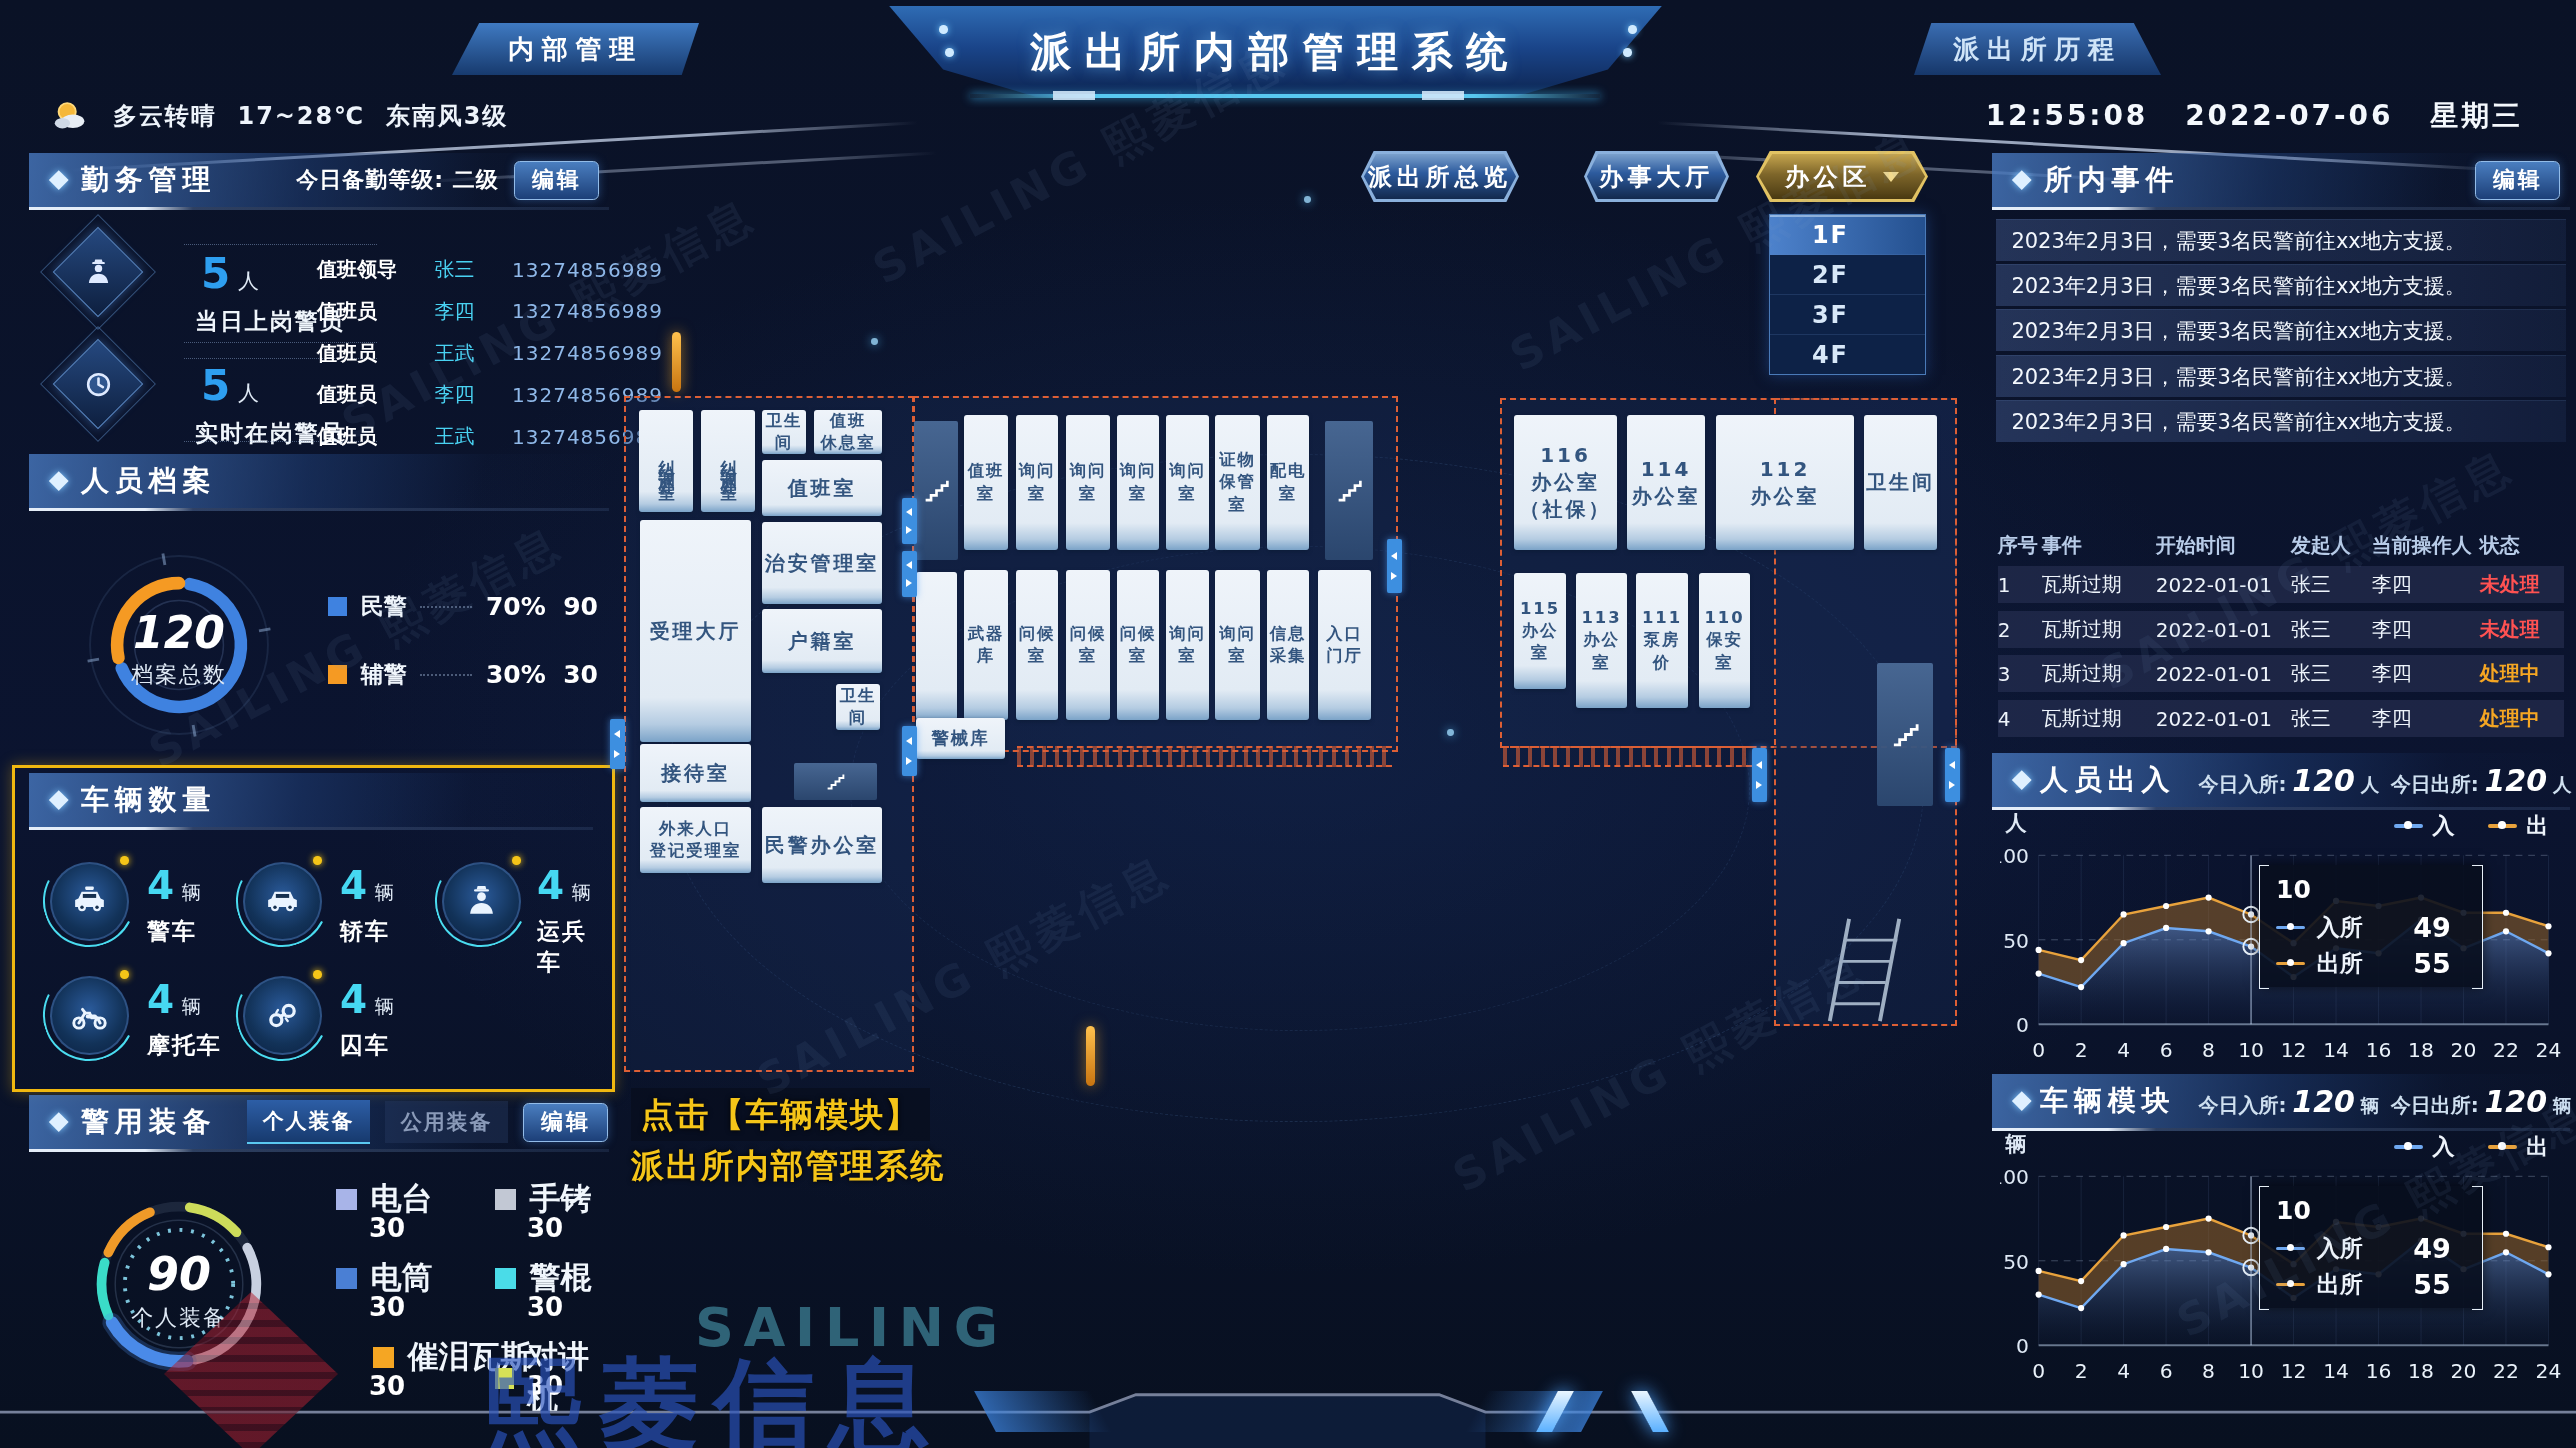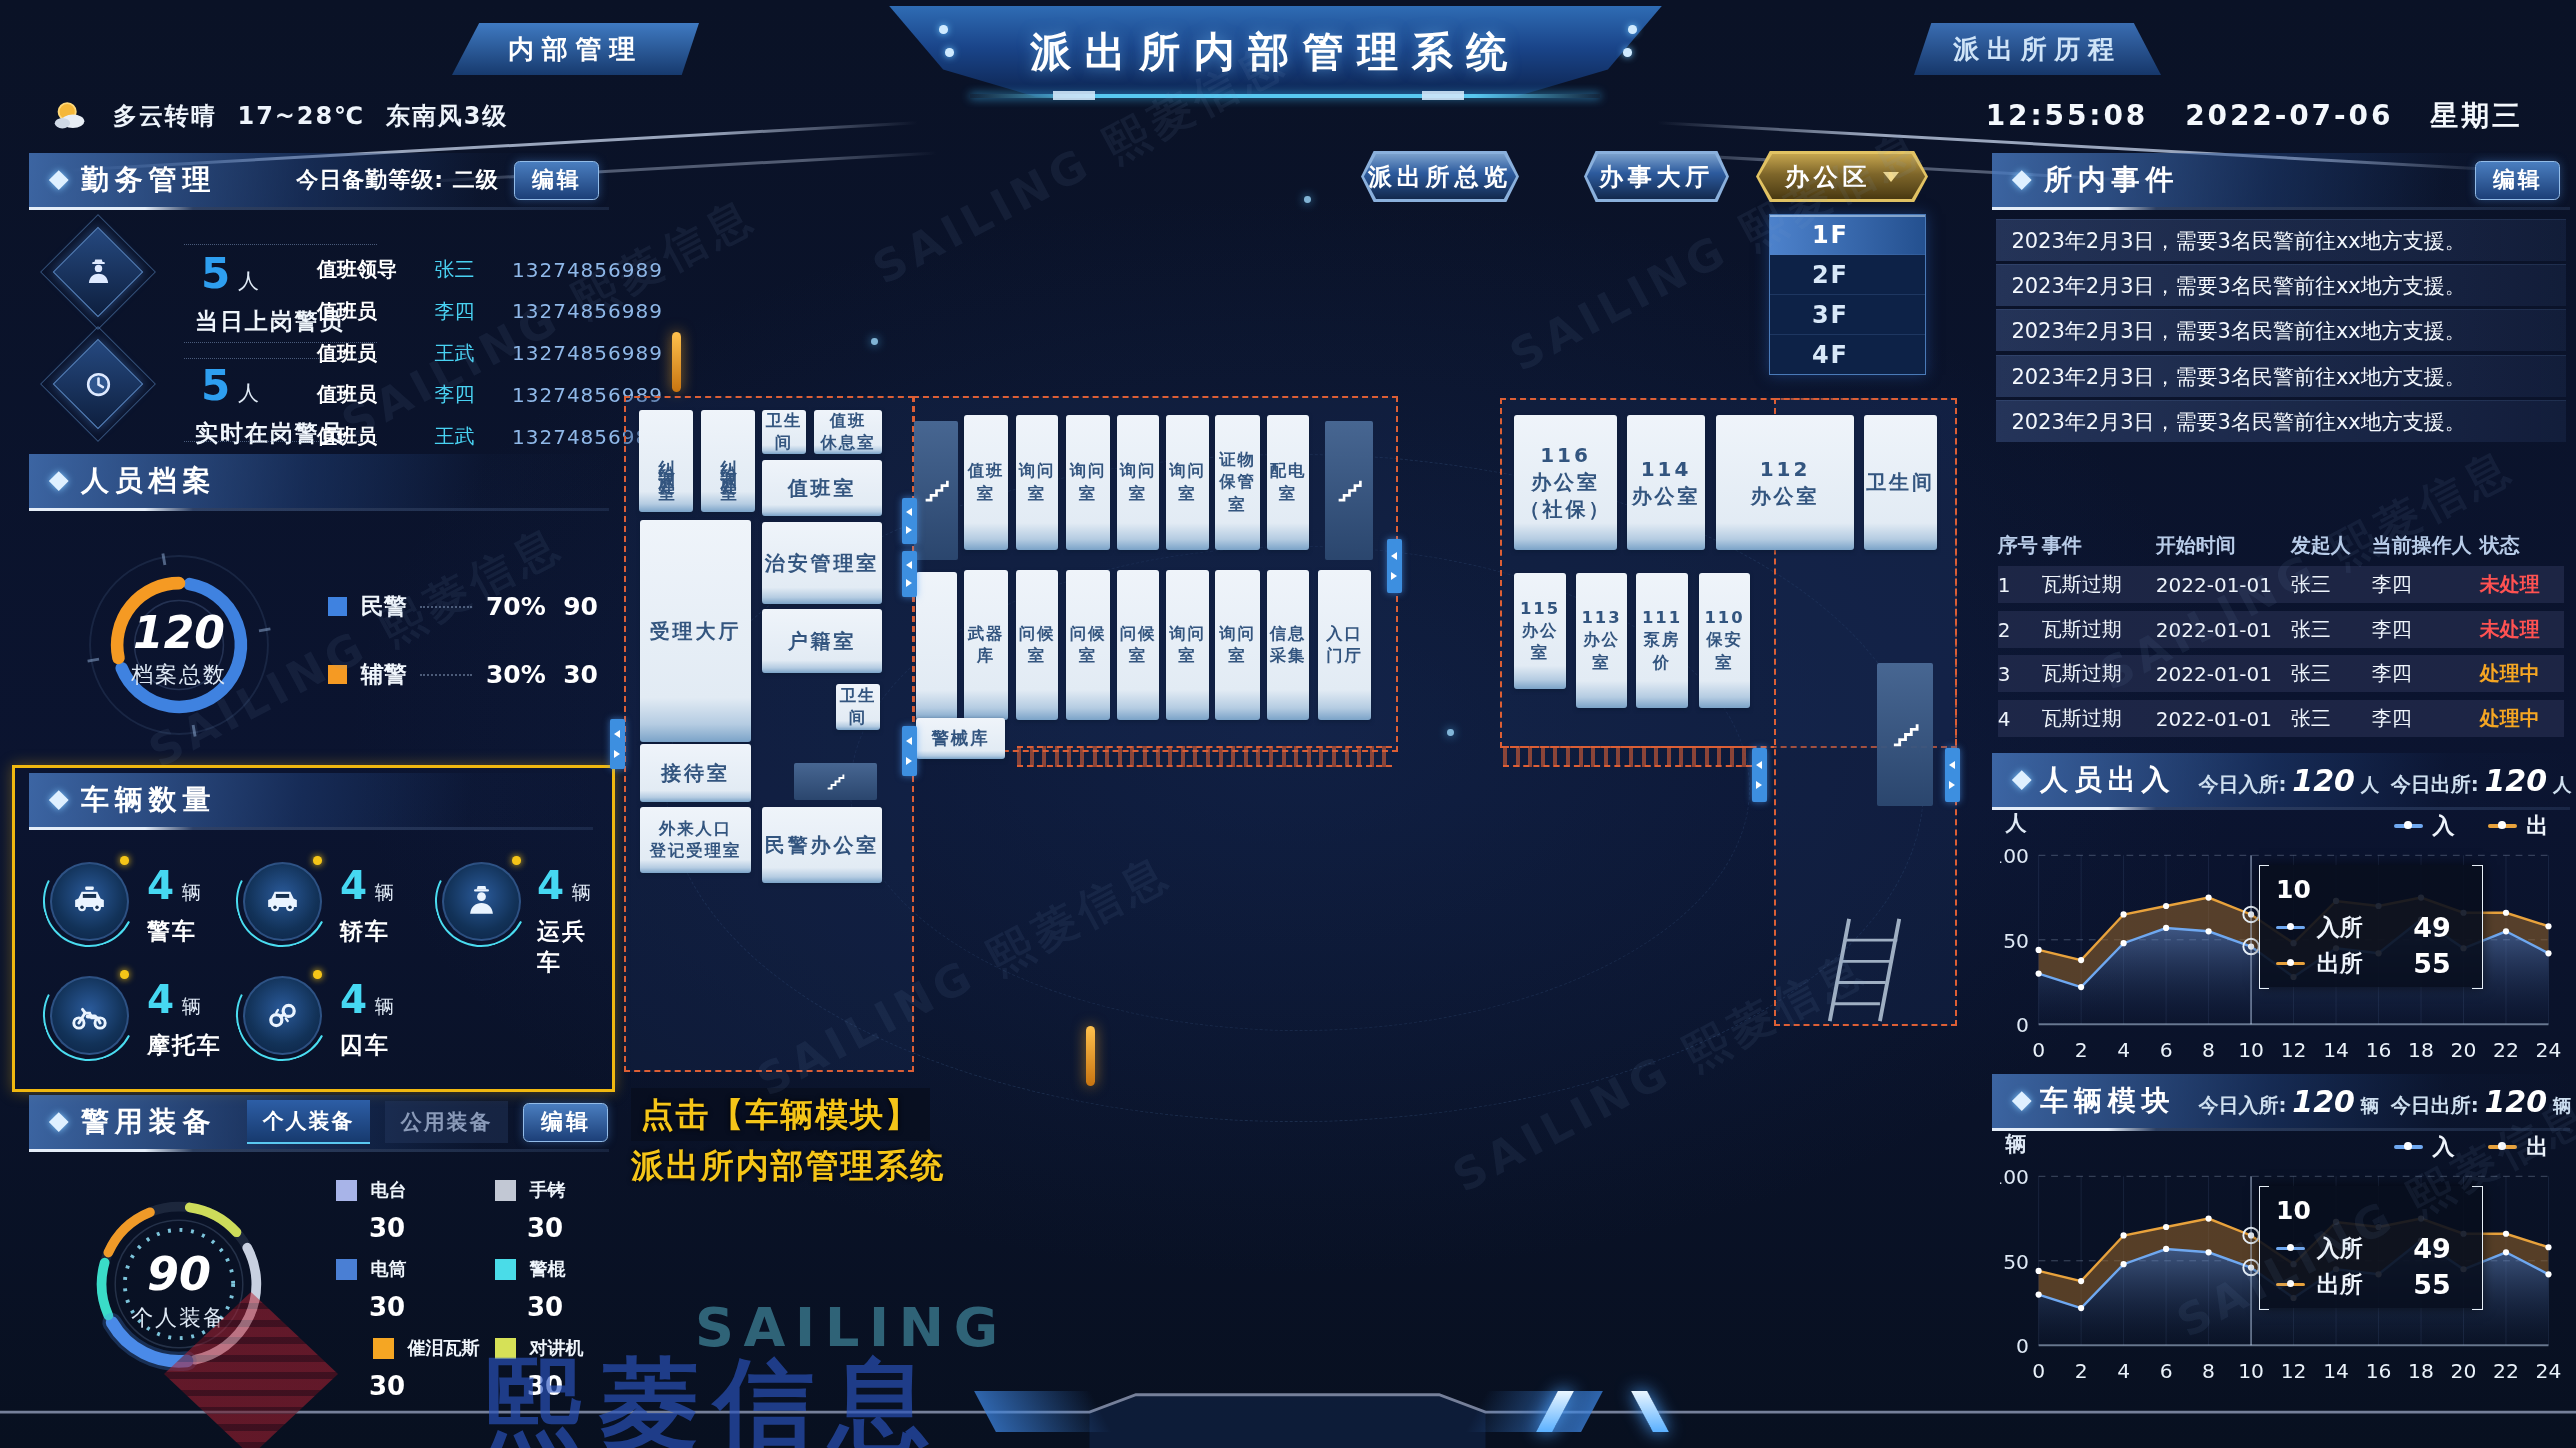--- a/index.html
+++ b/index.html
@@ -86,21 +86,21 @@
   .v-count{font-size:39px;font-weight:bold;color:#46d8f2;line-height:1;}
   .v-unit{font-size:19.3px;color:#dfe9f5;margin-left:7.7px;}
   .v-lbl{font-size:23px;color:#fff;font-weight:bold;letter-spacing:1.9px;margin-top:9.7px;}
 
   
   .eq-tab{height:42px;padding:0 15.5px;display:flex;align-items:center;font-size:21px;font-weight:bold;letter-spacing:1.9px;flex:0 0 auto;}
   .eq-tab.on{color:#fff;background:linear-gradient(180deg,#2d5ea6,#173a6e);border-bottom:2.9px solid #5ac8f0;}
   .eq-tab.off{color:#8a9ab8;background:rgba(40,60,100,.40);}
   .eqi{position:absolute;display:flex;align-items:center;gap:13.5px;}
   .eq-sq{width:21px;height:21px;}
-  .eq-name{font-size:18px;color:#f0f6fc;font-weight:bold;}
+  .eq-name{font-size:31px;color:#f0f6fc;font-weight:bold;}
   .eq-count{position:absolute;font-size:26px;color:#fff;font-weight:bold;}
   .gauge-center{position:absolute;text-align:center;}
   .g-total{font-size:46px;font-weight:bold;color:#fff;font-style:italic;line-height:1;}
   .g-lbl{font-size:22px;color:#dfe9f5;margin-top:5.8px;letter-spacing:1.9px;}
 
   
   .hexbtn{position:absolute;clip-path:polygon(8% 0,92% 0,100% 50%,92% 100%,8% 100%,0 50%);background:#8ab0dc;}
   .hexbtn>span{position:absolute;inset:2.9px;clip-path:polygon(8% 0,92% 0,100% 50%,92% 100%,8% 100%,0 50%);
     background:linear-gradient(180deg,#7aa0cc 0%,#2d5b9e 42%,#12294e 100%);
     display:flex;align-items:center;justify-content:center;color:#fff;font-size:24px;font-weight:bold;letter-spacing:4.8px;}

